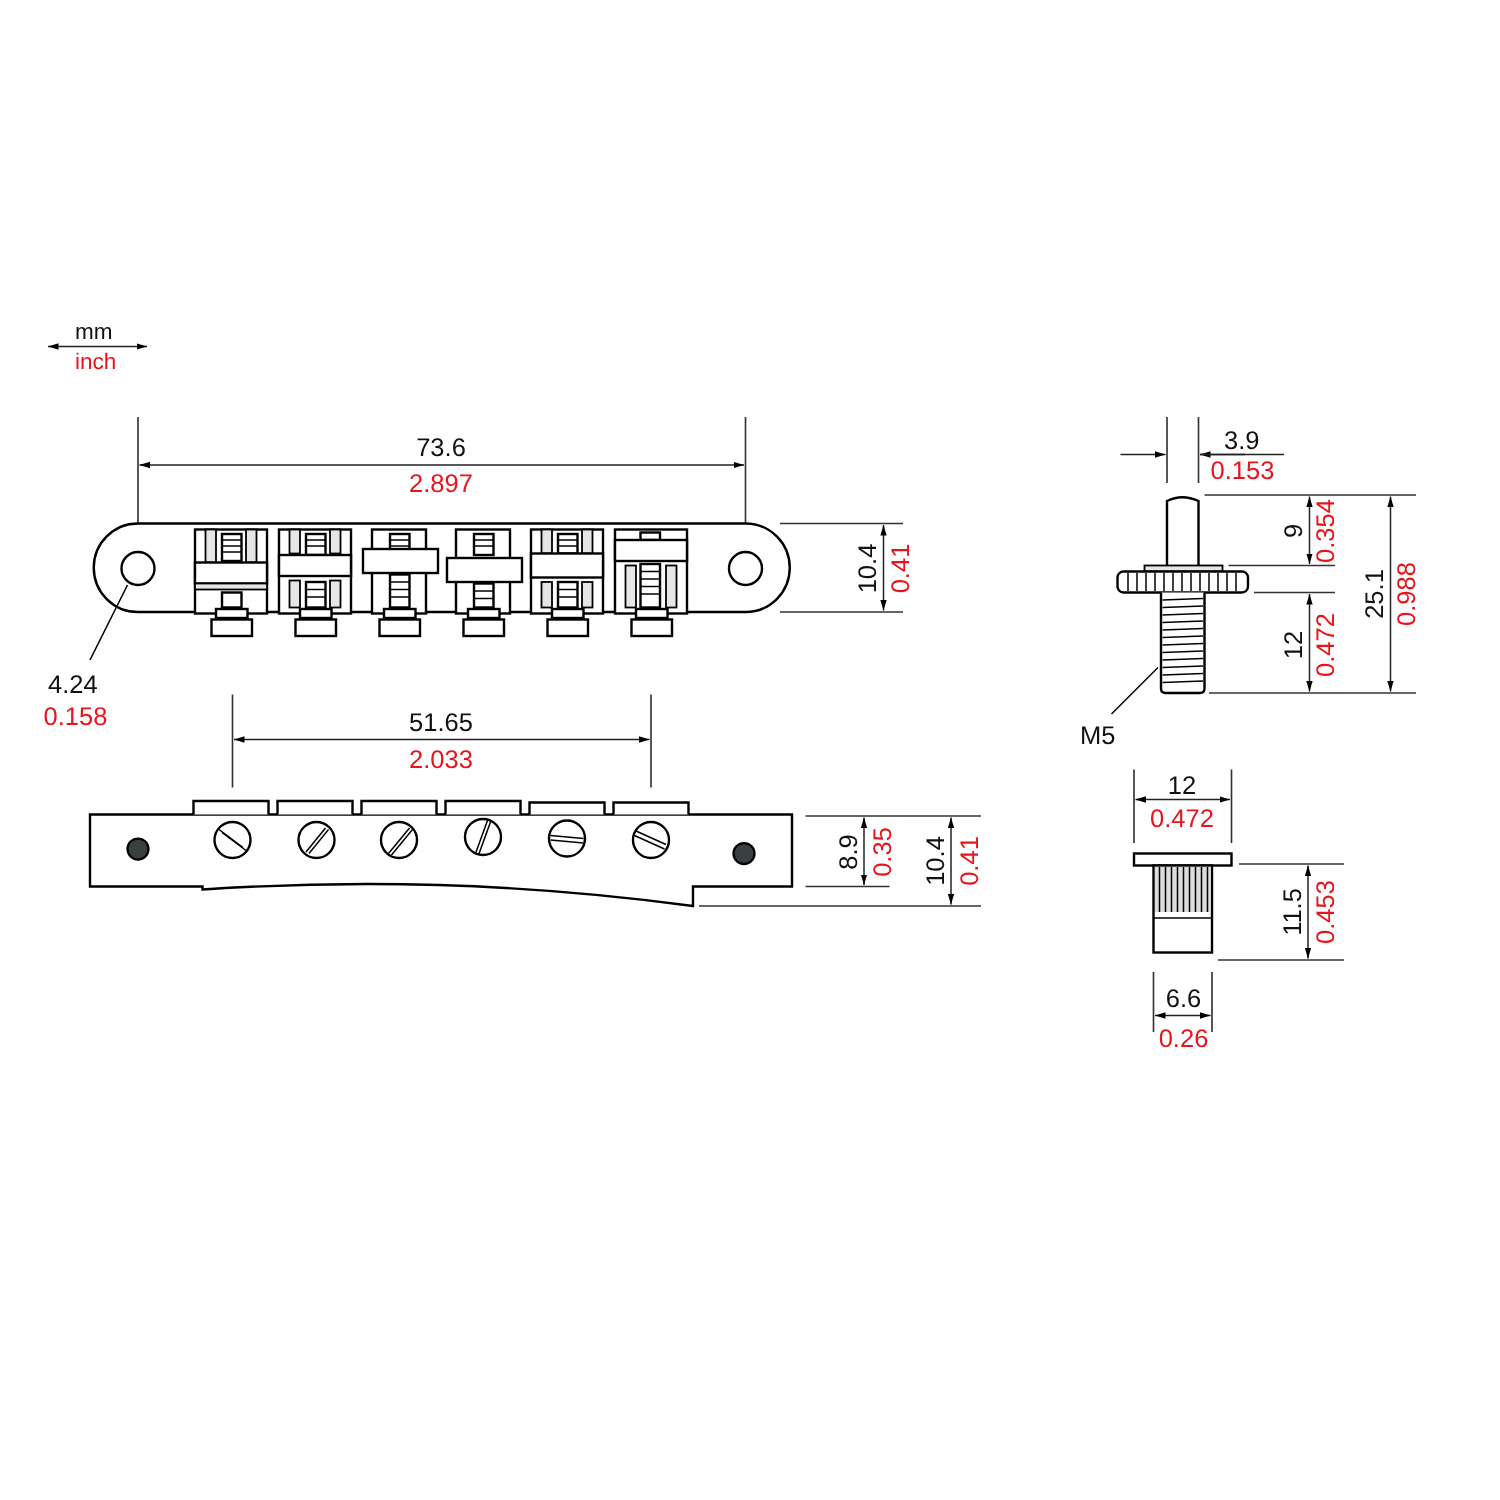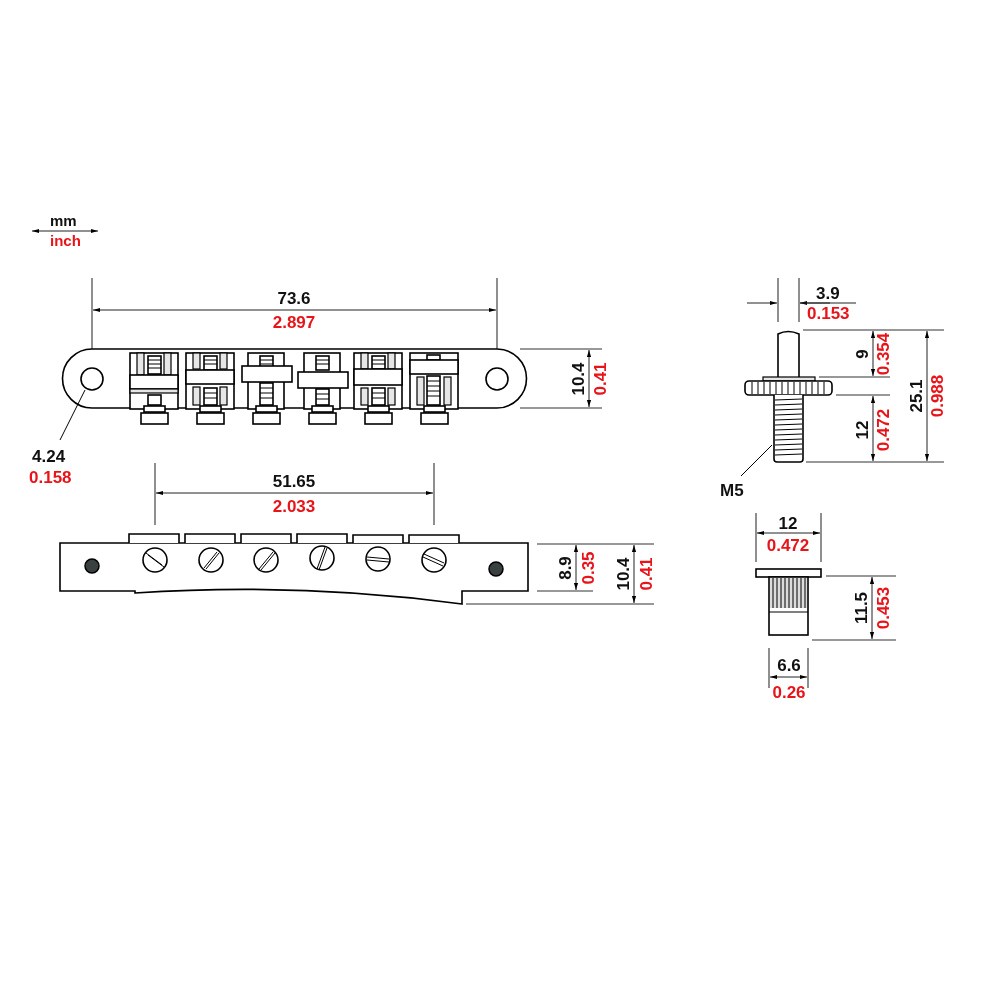--- a/index.html
+++ b/index.html
@@ -1,17 +1,17 @@
 <!DOCTYPE html>
 <html><head>
 <meta charset="utf-8">
 <style>
   html, body { margin: 0; padding: 0; background: #ffffff; }
   body { width: 1000px; height: 1000px; overflow: hidden; }
-  #canvas { position: absolute; left: 0; top: 0; width: 823px; height: 1000px; font-weight: bold; }
+  #canvas { position: absolute; left: 0; top: 0; width: 823px; height: 1000px; }
   svg { display: block; }
   .ln { stroke: #000; stroke-width: 1.6; fill: none; }
   .thin { stroke: #000; stroke-width: 1; fill: none; }
   .dim { stroke: #222; stroke-width: 1; fill: none; }
   .ext { stroke: #333; stroke-width: 1.1; fill: none; }
   .part { stroke: #000; stroke-width: 1.6; fill: #fff; }
   .gray { fill: #e6e6e6; stroke: #000; stroke-width: 1.2; }
   .txt-mm { font-family: "Liberation Sans", sans-serif; font-size: 17px; fill: #111; }
   .txt-in { font-family: "Liberation Sans", sans-serif; font-size: 17px; fill: #e8141a; }
   .legend-mm { font-family: "Liberation Sans", sans-serif; font-size: 15px; fill: #111; }

